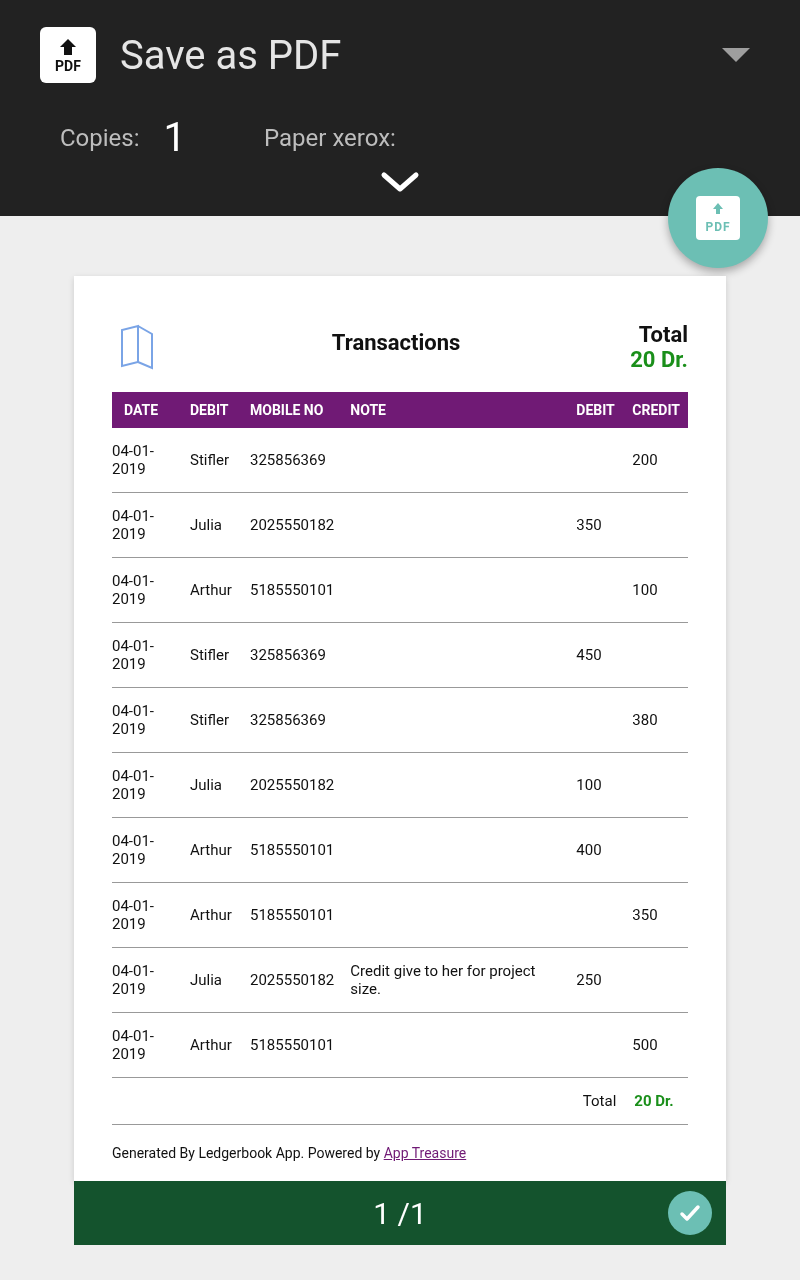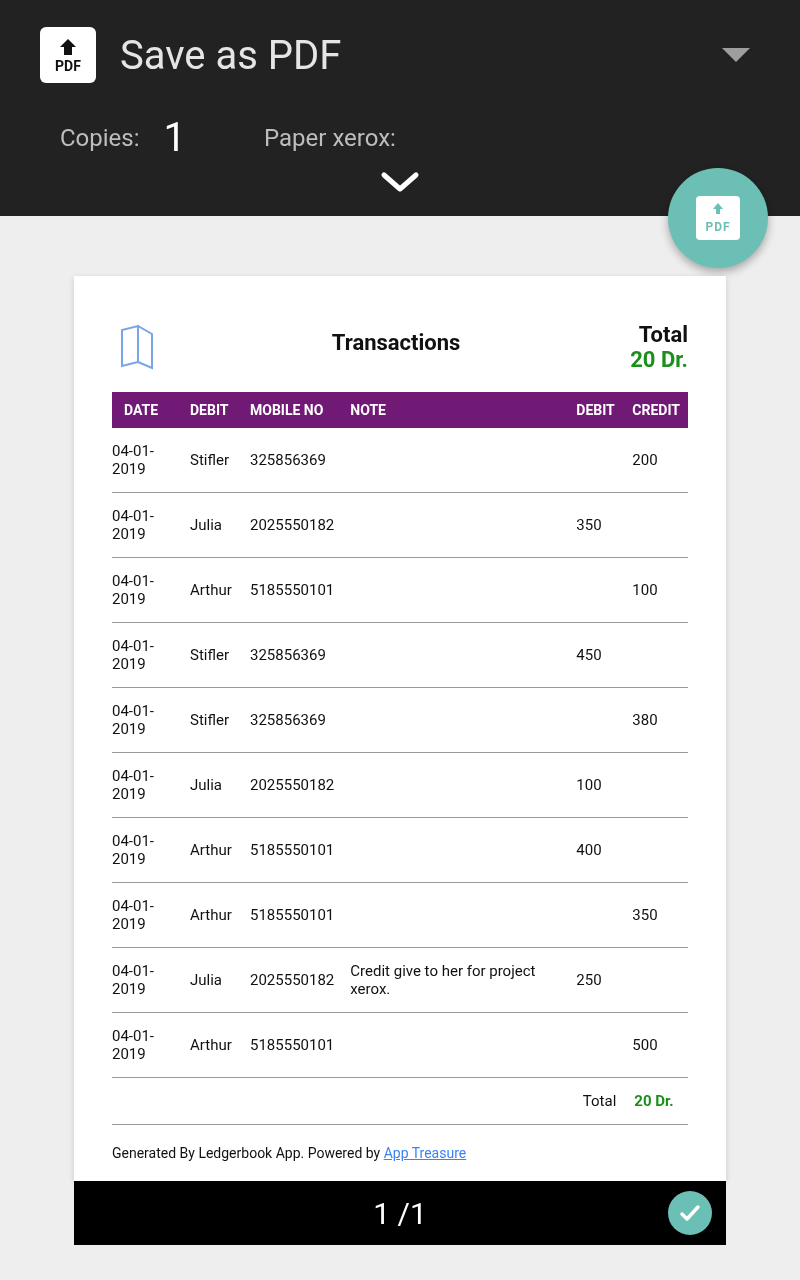--- a/index.html
+++ b/index.html
@@ -147,26 +147,26 @@
   table.tx .col-deb, table.tx .col-cred { width: 56px; }
   table.tx tbody tr.totalrow td { font-weight:400; border-bottom:1px solid #999;}
   table.tx tbody tr.totalrow td.tlabel { text-align:right; }
   table.tx tbody tr.totalrow td.tval { text-align:left; color:#1a8f1a; font-weight:700; padding-left:10px; }
   
   .footer-text {
     font-size: 14px;
     color: #111;
     margin-top: 20px;
   }
-  .footer-text a { color: #3b82f6; text-decoration: underline; }
+  .footer-text a { color: #701a75; text-decoration: underline; }
   
   
   .bottom-bar {
     margin-top: 0;
-    background: #000000;
+    background: #14532d;
     height: 64px;
     display: flex;
     align-items: center;
     justify-content: center;
     position: relative;
   }
   .page-count {
     color: #fff;
     font-size: 30px;
   }
@@ -307,21 +307,21 @@
             <td class="col-name">Arthur</td>
             <td class="col-mob">5185550101</td>
             <td></td>
             <td class="col-deb right"></td>
             <td class="col-cred right">350</td>
           </tr>
           <tr>
             <td>04-01-2019</td>
             <td class="col-name">Julia</td>
             <td class="col-mob">2025550182</td>
-            <td>Credit give to her for project xerox.</td>
+            <td>Credit give to her for project size.</td>
             <td class="col-deb right">250</td>
             <td class="col-cred right"></td>
           </tr>
           <tr>
             <td>04-01-2019</td>
             <td class="col-name">Arthur</td>
             <td class="col-mob">5185550101</td>
             <td></td>
             <td class="col-deb right"></td>
             <td class="col-cred right">500</td>

